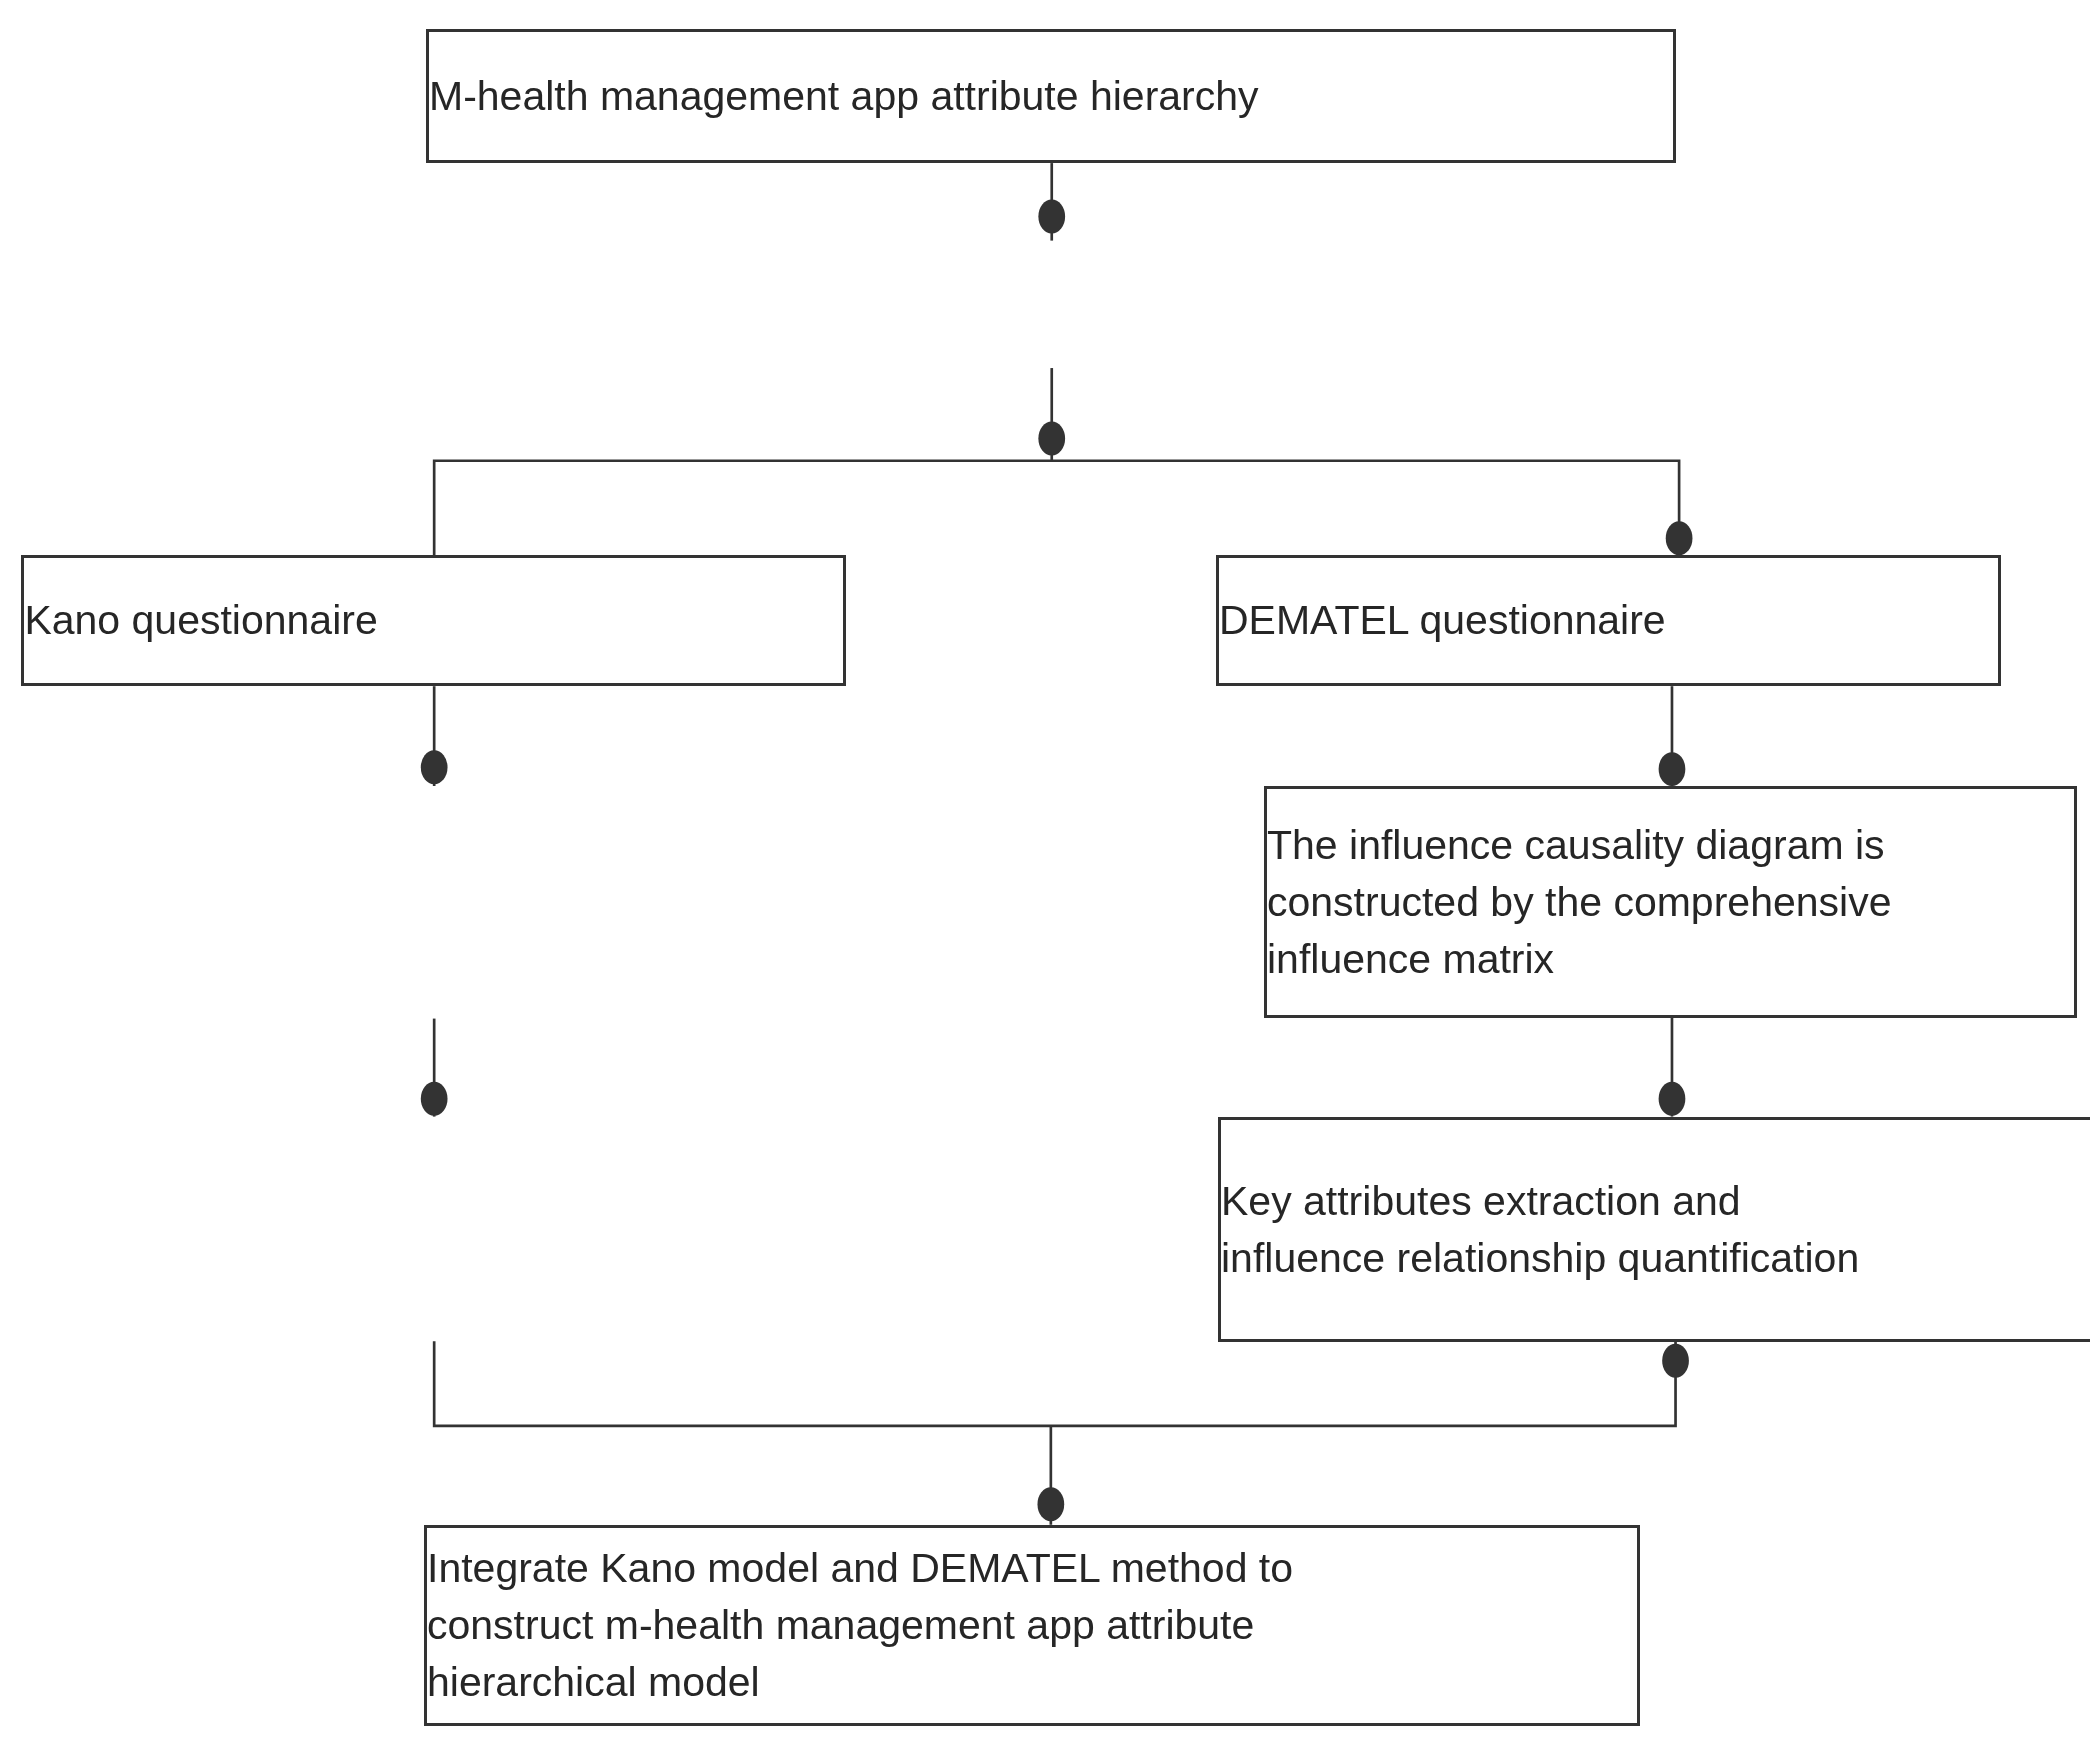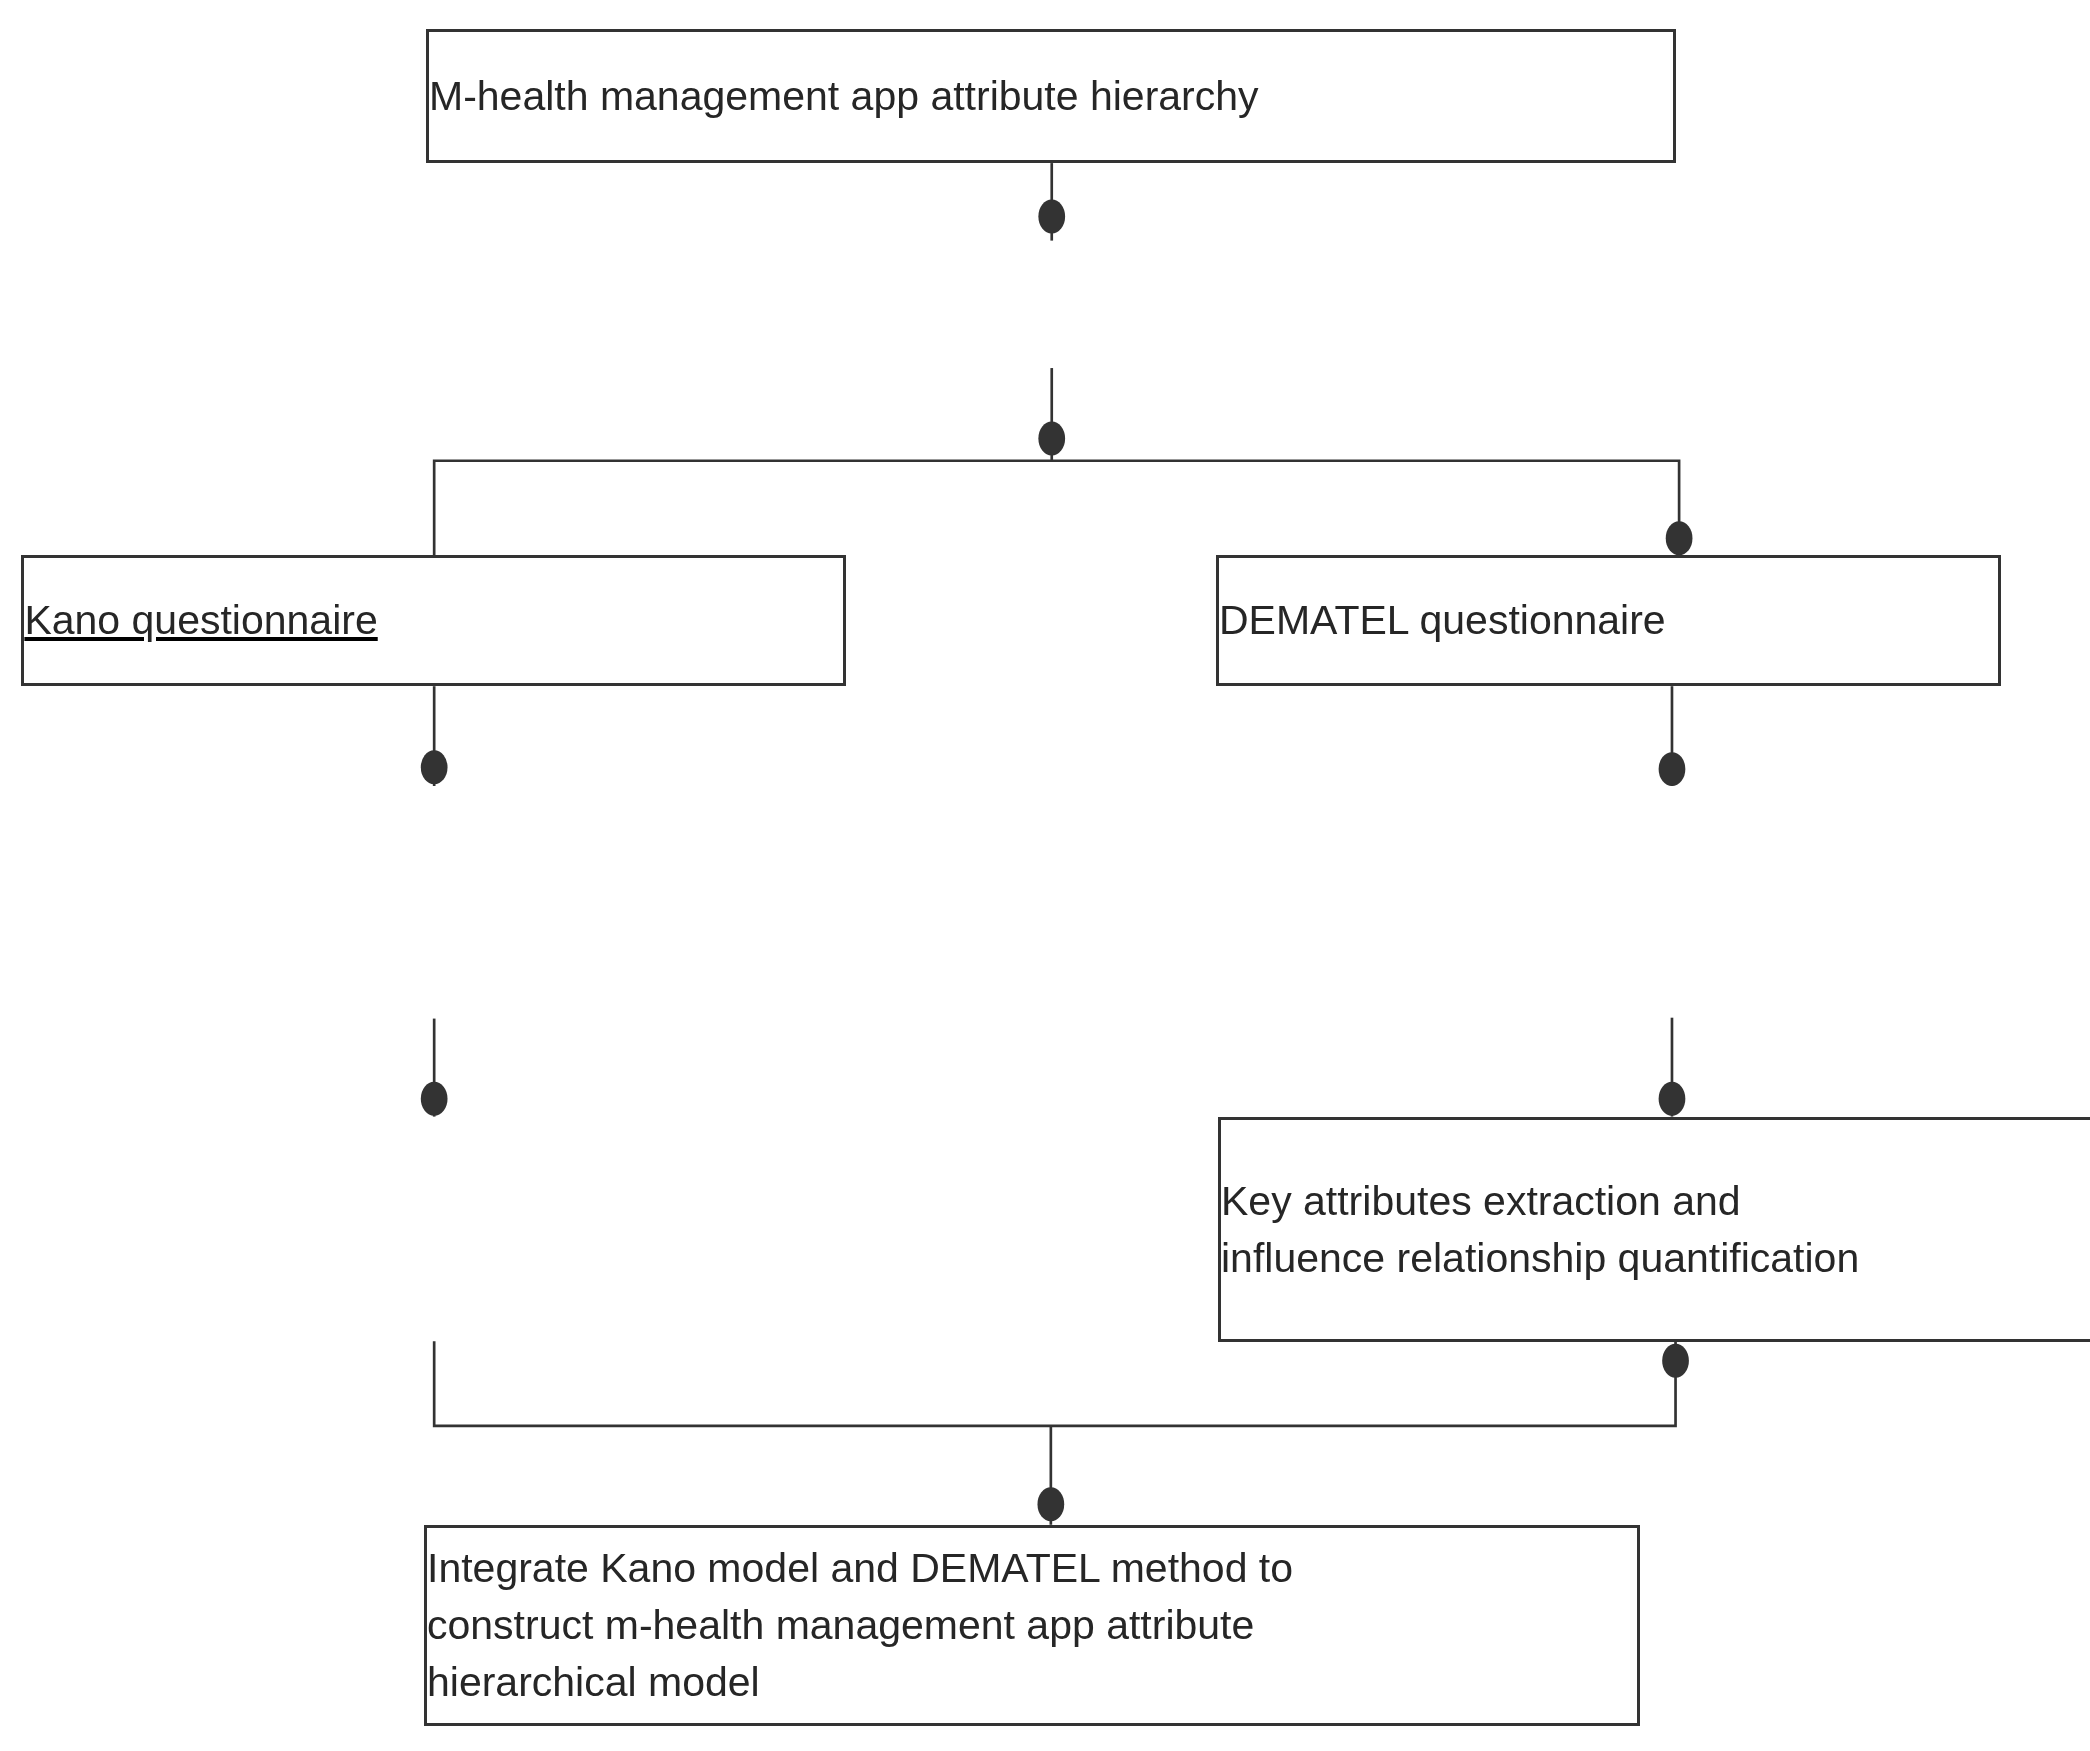--- a/index.html
+++ b/index.html
@@ -47,21 +47,21 @@
     width:100%;
     text-align:left;
     white-space:pre-line;
     color:var(--text);
     font-size:41px;
     line-height:57px;
   }
   
   .n-title         {left:426px;  top:29px;   width:1250px; height:134px;}
   .n-coding        {left:421px;  top:241px;  width:1253px; height:127px;}
-  .n-kano          {left:21.4px;   top:555px;  width:825px;  height:131px;text-decoration:underline;}
+  .n-kano          {left:21.4px;   top:555px;  width:825px;  height:131px;}
   .n-dematel       {left:1216px; top:555px;  width:785px;  height:131px;}
   .n-quartile      {left:20.5px;   top:786px;  width:818px;  height:233px;}
   .n-causality     {left:1264px; top:786px;  width:813px;  height:232px;}
   .n-classification{left:21.4px;   top:1117px; width:826px;  height:225px;}
   .n-keyattrs      {left:1218px; top:1117px; width:958px;  height:225px;}
   .n-integration   {left:424px;  top:1525px; width:1216px; height:201px;}
 </style>
 </head>
 <body>
 
@@ -105,20 +105,25 @@
 
   <div class="node n-kano">
     <span class="node-label">Kano questionnaire</span>
   </div>
 
   <div class="node n-dematel">
     <span class="node-label">DEMATEL questionnaire</span>
   </div>
 
 
+  <div class="node n-causality">
+    <span class="node-label">The influence causality diagram is
+constructed by the comprehensive
+influence matrix</span>
+  </div>
 
 
   <div class="node n-keyattrs">
     <span class="node-label">Key attributes extraction and
 influence relationship quantification</span>
   </div>
 
   <div class="node n-integration">
     <span class="node-label">Integrate Kano model and DEMATEL method to
 construct m-health management app attribute

